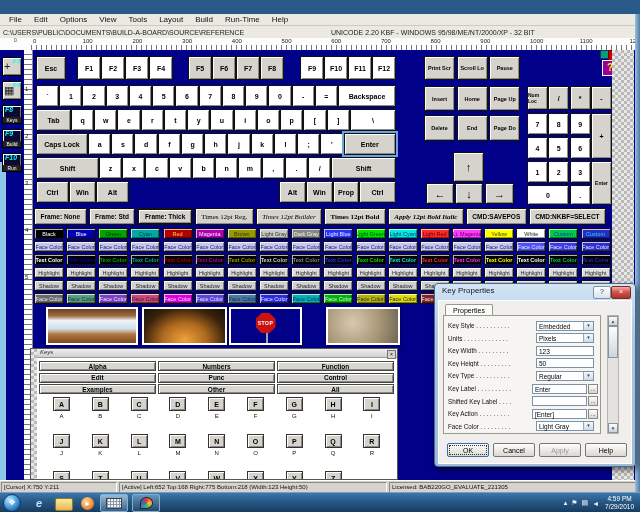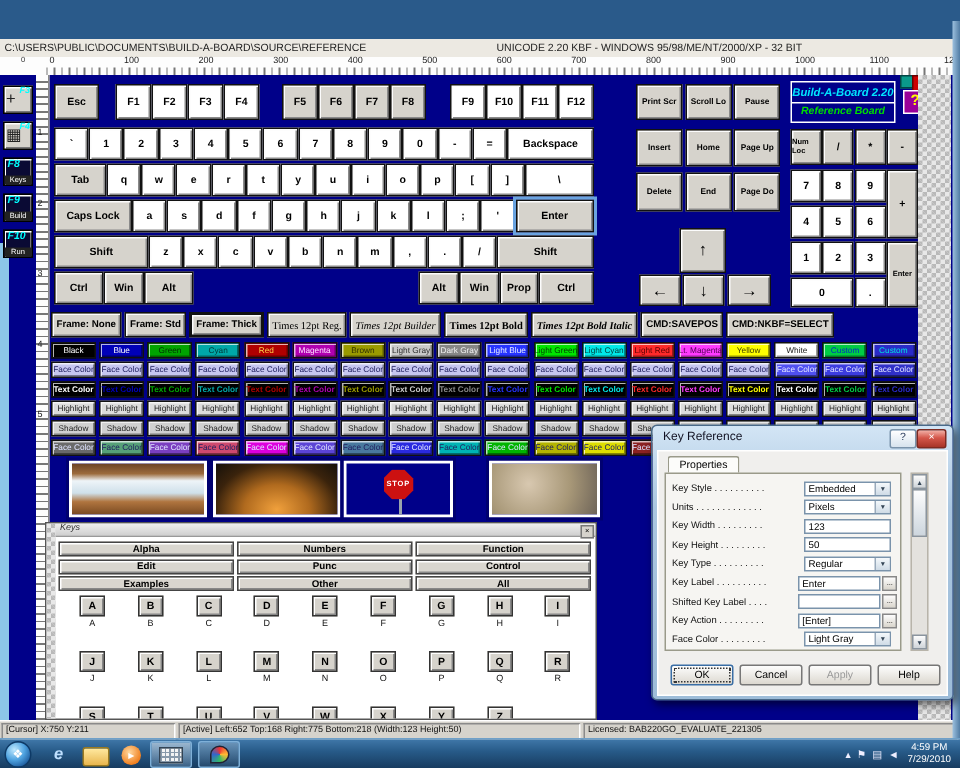--- a/index.html
+++ b/index.html
@@ -60,21 +60,21 @@
   #banner{position:absolute;left:527px;top:4px;width:70px;height:28px;border:1px solid #fff;
     background:#000089;box-sizing:border-box;}
   .bline1{color:#00e5ff;font-weight:bold;font-style:italic;font-size:7.5px;text-align:center;line-height:13px;border-bottom:1px solid #fff;}
   .bline2{color:#00dd00;font-weight:bold;font-style:italic;font-size:7px;text-align:center;line-height:12px;}
   #board-min{position:absolute;left:600px;top:0px;width:7px;height:7px;background:#0a9a8a;border:1px solid #044;}
   #board-close{position:absolute;left:608px;top:0px;width:10px;height:9px;background:#c00;border:1px solid #600;
     color:#fff;font-size:7px;line-height:8px;text-align:center;font-weight:bold;}
   #board-help{position:absolute;left:602px;top:10px;width:14px;height:14px;background:#909;border:1px solid #fff;
     color:#ff0;font-weight:bold;font-size:10px;line-height:14px;text-align:center;}
   
-  #stylerow{position:absolute;left:34px;top:158px;width:522px;height:17px;display:flex;gap:2px;}
+  #stylerow{position:absolute;left:34px;top:158px;width:572px;height:17px;display:flex;gap:2px;}
   .stybtn{flex:1 1 auto;background:#d6d3cc;border:1px solid #111;
     box-shadow:inset 1px 1px 0 #fcfcfc,inset -1px -1px 0 #8a8a8a;
     font-size:6.5px;font-weight:bold;display:flex;align-items:center;justify-content:center;white-space:nowrap;padding:0 2px;}
   .stybtn.serif{font-family:"Liberation Serif",serif;font-size:7px;font-weight:normal;}
   .stybtn.bold{font-weight:bold;}
   .stybtn.italic{font-style:italic;}
   .stybtn.thick{border-width:2px;}
   
   .pbtn{position:absolute;width:30px;height:11px;box-sizing:border-box;border:1px solid #111;
     box-shadow:inset 1px 1px 0 rgba(255,255,255,.7),inset -1px -1px 0 rgba(0,0,0,.4);
@@ -161,20 +161,31 @@
   .trayicon{color:#eef;font-size:7px;margin:0 2px;}
   .clock{color:#fff;font-size:6.5px;text-align:center;line-height:8px;margin:0 6px 0 4px;}
   #winright{position:absolute;right:0;top:14px;width:5px;height:478px;background:linear-gradient(90deg,#9cc0de,#517ca4);}
 </style>
 </head>
 <body>
 
 <div id="screen">
 
 
+  <div id="menubar">
+      <div class="mitem">File</div>
+      <div class="mitem">Edit</div>
+      <div class="mitem">Options</div>
+      <div class="mitem">View</div>
+      <div class="mitem">Tools</div>
+      <div class="mitem">Layout</div>
+      <div class="mitem">Build</div>
+      <div class="mitem">Run-Time</div>
+      <div class="mitem">Help</div>
+    </div>
 
   <div id="pathbar">
     <div id="pathtext">C:\USERS\PUBLIC\DOCUMENTS\BUILD-A-BOARD\SOURCE\REFERENCE</div>
     <div id="formattext">UNICODE 2.20 KBF - WINDOWS 95/98/ME/NT/2000/XP - 32 BIT</div>
   </div>
 
   <div id="hruler">
     <div id="hcorner">0</div>
   <div class="rlabel" style="left: 33px;">0</div>
       <div class="rlabel" style="left: 82.7px;">100</div>
@@ -325,36 +336,32 @@
         <div class="k w" style="left: 21.3px; top: 51px; width: 21px; height: 22px;">5</div>
         <div class="k w" style="left: 42.7px; top: 51px; width: 21px; height: 22px;">6</div>
         <div class="k w" style="left: 0px; top: 75px; width: 21px; height: 22px;">1</div>
         <div class="k w" style="left: 21.3px; top: 75px; width: 21px; height: 22px;">2</div>
         <div class="k w" style="left: 42.7px; top: 75px; width: 21px; height: 22px;">3</div>
         <div class="k g np-small" style="left: 64px; top: 75px; width: 21px; height: 44px;">Enter</div>
         <div class="k w" style="left: 0px; top: 99px; width: 42px; height: 20px;">0</div>
         <div class="k w" style="left: 42.7px; top: 99px; width: 21px; height: 20px;">.</div>
       </div>
 
-    <div id="banner">
-      <div class="bline1">Build-A-Board 2.20</div>
-      <div class="bline2">Reference Board</div>
-    </div>
     <div id="board-min"></div>
     <div id="board-close">×</div>
     <div id="board-help">?</div>
 
     <div id="stylerow">
         <div class="stybtn">Frame: None</div>
         <div class="stybtn">Frame: Std</div>
         <div class="stybtn thick">Frame: Thick</div>
         <div class="stybtn serif">Times 12pt Reg.</div>
         <div class="stybtn serif italic">Times 12pt Builder</div>
         <div class="stybtn serif bold">Times 12pt Bold</div>
-        <div class="stybtn serif bold italic">Times 12pt Bold Italic</div>
+        <div class="stybtn serif bold italic">Apply 12pt Bold Italic</div>
         <div class="stybtn">CMD:SAVEPOS</div>
         <div class="stybtn">CMD:NKBF=SELECT</div>
       </div>
     <div id="palette">
         <div class="pbtn" style="left: 34px; top: 178px; background: rgb(0, 0, 0); color: rgb(255, 255, 255);">Black</div>
         <div class="pbtn" style="left: 34px; top: 191px; background: rgb(198, 198, 240); color: rgb(32, 32, 96);">Face Color</div>
         <div class="pbtn" style="left: 34px; top: 204px; background: rgb(0, 0, 0); color: rgb(255, 255, 255); font-weight: bold;">Text Color</div>
         <div class="pbtn" style="left: 34px; top: 217px; background: rgb(220, 220, 220); color: rgb(34, 34, 34);">Highlight</div>
         <div class="pbtn" style="left: 34px; top: 230px; background: rgb(208, 208, 208); color: rgb(34, 34, 34);">Shadow</div>
         <div class="pbtn" style="left: 34px; top: 243px; background: rgb(106, 106, 106); color: rgb(223, 227, 255);">Face Color</div>
@@ -530,21 +537,21 @@
           <div class="kwkey" style="left: 177.2px; top: 122px;">W</div>
           <div class="kwkey" style="left: 216px; top: 122px;">X</div>
           <div class="kwkey" style="left: 254.8px; top: 122px;">Y</div>
           <div class="kwkey" style="left: 293.6px; top: 122px;">Z</div>
         </div>
     </div>
 
     <div id="rightchecker" class="checker"></div>
 
     <div id="dialog">
-      <div id="dlg-title">Key Reference</div>
+      <div id="dlg-title">Key Properties</div>
       <div id="dlg-help">?</div>
       <div id="dlg-close">×</div>
       <div id="dlg-body">
         <div id="dlg-tab">Properties</div>
         <div id="dlg-page">
             <div class="frow" style="top: 4px; width: 150px;">
               <div class="flabel">Key Style . . . . . . . . . .</div>
               <div class="fsel">Embedded<div class="da">▼</div></div>
             </div>
             <div class="frow" style="top: 16.6px; width: 150px;">

